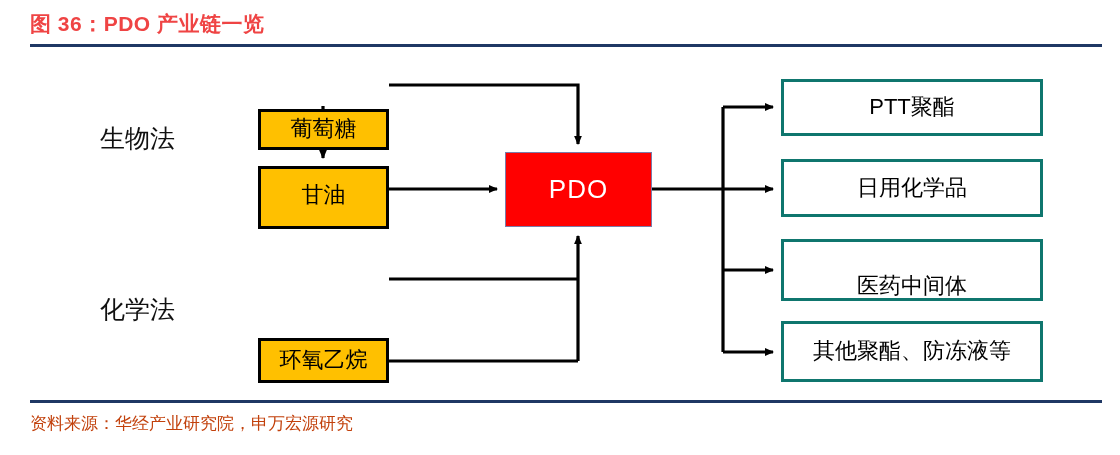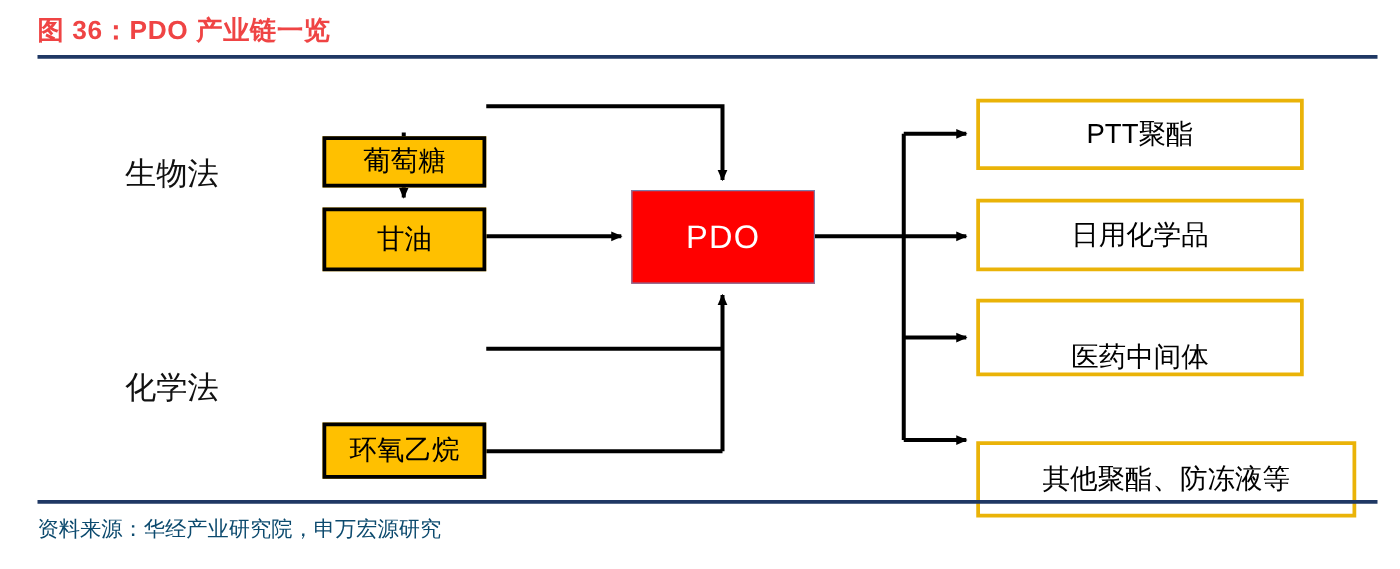--- a/index.html
+++ b/index.html
@@ -22,21 +22,21 @@
   .rule-top{
     position:absolute;left:30px;top:44px;width:1072px;height:3px;
     background:#1f3864;
   }
   .rule-bottom{
     position:absolute;left:30px;top:400px;width:1072px;height:3px;
     background:#1f3864;
   }
   .fig-source{
     position:absolute;left:30px;top:412px;
-    font-size:17px;color:#0c4a6e;white-space:nowrap;
+    font-size:17px;color:#c2410c;white-space:nowrap;
   }
 
   
   #canvas{position:absolute;left:0;top:50px;width:1120px;height:348px;}
   #canvas svg{position:absolute;left:0;top:0;}
 
   
   .node{
     position:absolute;
     box-sizing:border-box;
@@ -53,21 +53,21 @@
   }
   .node.hub{
     background:#FF0000;
     border:1px solid #7B7BA8;
     color:#FFFFFF;
     font-size:26px;
     letter-spacing:1px;
   }
   .node.output{
     background:#FFFFFF;
-    border:3px solid #eab308;
+    border:3px solid #0f766e;
     color:#000000;
     font-size:22px;
   }
   .group-label{
     position:absolute;
     font-size:25px;color:#111111;white-space:nowrap;
   }
 </style>
 </head>
 <body>
@@ -109,41 +109,41 @@
         <path d="M723,302 L773,302" marker-end="url(#ah)"></path>
       </g>
     </svg>
 
     <div class="group-label" style="left:100px;top:72px;">生物法</div>
     <div class="group-label" style="left:100px;top:243px;">化学法</div>
 
     <div class="node input" style="left:258px;top:15px;width:131px;height:41px;margin-top:44px;">
       <span>葡萄糖</span>
     </div>
-    <div class="node input" style="left:258px;top:116px;width:131px;height:51px;">
+    <div class="node input" style="left:258px;top:116px;width:131px;height:63px;font-family:Liberation Mono, monospace;">
       <span>甘油</span>
     </div>
     <div class="node input" style="left:258px;top:288px;width:131px;height:45px;">
       <span>环氧乙烷</span>
     </div>
 
     <div class="node hub" style="left:505px;top:102px;width:147px;height:75px;">
       <span>PDO</span>
     </div>
 
     <div class="node output" style="left:781px;top:29px;width:262px;height:57px;">
       <span>PTT聚酯</span>
     </div>
     <div class="node output" style="left:781px;top:109px;width:262px;height:58px;text-align:right;">
       <span>日用化学品</span>
     </div>
     <div class="node output" style="left:781px;top:189px;width:262px;height:62px;align-items:flex-end;">
       <span>医药中间体</span>
     </div>
-    <div class="node output" style="left:781px;top:271px;width:304px;height:61px;margin-top:32px;">
+    <div class="node output" style="left:781px;top:271px;width:262px;height:61px;">
       <span>其他聚酯、防冻液等</span>
     </div>
 
   </div>
 
   <div class="rule-bottom"></div>
   <div class="fig-source">资料来源：华经产业研究院，申万宏源研究</div>
 
 </div>
 

